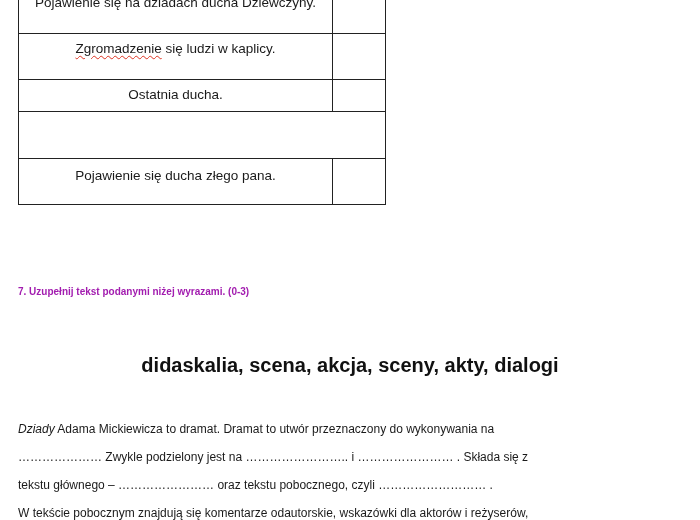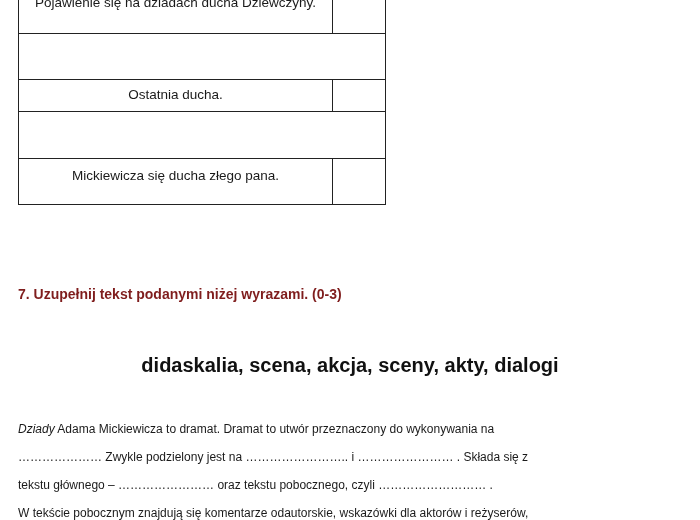--- a/index.html
+++ b/index.html
@@ -52,23 +52,23 @@
     .spell {
       text-decoration: underline wavy #d32;
       text-decoration-thickness: 1px;
       text-underline-offset: 2px;
     }
     
     .task-title {
       position: absolute;
       left: 18px;
       top: 286px;
-      font-size: 14px;
+      font-size: 10px;
       font-weight: bold;
-      color: #7f1d1d;
+      color: #a21caf;
     }
     .word-bank {
       position: absolute;
       left: 0;
       width: 700px;
       top: 354px;
       text-align: center;
       font-size: 20px;
       font-weight: bold;
       color: #111;
@@ -89,34 +89,37 @@
 <div class="page">
 
   <div class="table">
     <div class="row" style="height:47px">
       <div class="cell-text" style="padding-top:8px">
         <span>Pojawienie się na dziadach ducha Dziewczyny.</span>
       </div>
       <div class="cell-answer"></div>
     </div>
     <div class="row" style="height:46px">
+      <div class="cell-text">
+        <span class="spell">Zgromadzenie</span><span> się ludzi w kaplicy.</span>
+      </div>
       <div class="cell-answer"></div>
     </div>
     <div class="row" style="height:32px">
       <div class="cell-text" style="padding-top:6px">
         <span>Ostatnia ducha.</span>
       </div>
       <div class="cell-answer"></div>
     </div>
     <div class="row" style="height:47px">
       <div class="cell-answer"></div>
     </div>
     <div class="row" style="height:46px">
       <div class="cell-text" style="padding-top:8px">
-        <span>Mickiewicza się ducha złego pana.</span>
+        <span>Pojawienie się ducha złego pana.</span>
       </div>
       <div class="cell-answer"></div>
     </div>
   </div>
 
   <div class="task-title">7. Uzupełnij tekst podanymi niżej wyrazami. (0-3)</div>
 
   <div class="word-bank">didaskalia, scena, akcja, sceny, akty, dialogi</div>
 
   <div class="para" style="top:422px">

